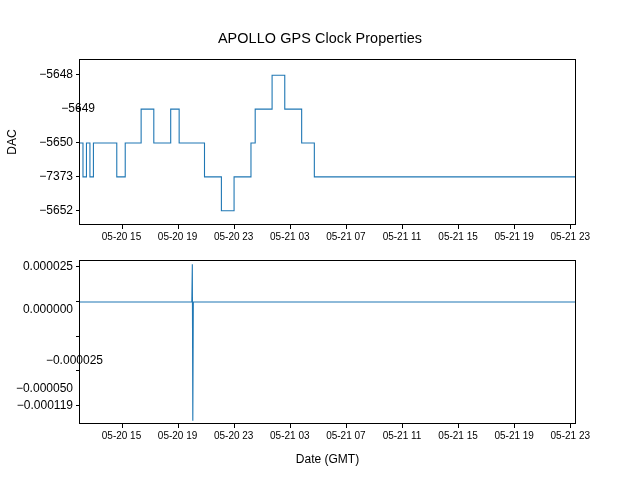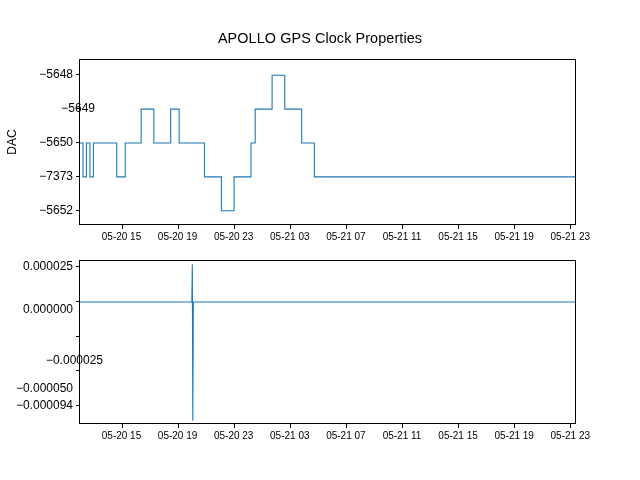--- a/index.html
+++ b/index.html
@@ -147,21 +147,21 @@
       <div class="tick ytick" style="left: 75.5px; top: 301px;"></div>
       <div class="tick ytick" style="left: 75.5px; top: 335.746px;"></div>
       <div class="tick ytick" style="left: 75.5px; top: 370.492px;"></div>
       <div class="tick ytick" style="left: 75.5px; top: 405.237px;"></div>
     </div>
   <div id="ticklabels-bot-y">
       <div class="ylabel-txt" style="right: 567px; top: 266.254px; text-align: center;">0.000025</div>
       <div class="ylabel-txt" style="right: 567px; top: 301px; margin-top: 8px;">0.000000</div>
       <div class="ylabel-txt" style="right: 537px; top: 335.746px; margin-top: 24px;">−0.000025</div>
       <div class="ylabel-txt" style="right: 567px; top: 388px;">−0.000050</div>
-      <div class="ylabel-txt" style="right: 567px; top: 405.237px;">−0.000094</div>
+      <div class="ylabel-txt" style="right: 567px; top: 405.237px;">−0.000119</div>
     </div>
   <div id="ticks-bot-x">
       <div class="tick xtick" style="left: 121.5px; top: 424px;"></div>
       <div class="tick xtick" style="left: 177.6px; top: 424px;"></div>
       <div class="tick xtick" style="left: 233.7px; top: 424px;"></div>
       <div class="tick xtick" style="left: 289.8px; top: 424px;"></div>
       <div class="tick xtick" style="left: 345.9px; top: 424px;"></div>
       <div class="tick xtick" style="left: 402px; top: 424px;"></div>
       <div class="tick xtick" style="left: 458.1px; top: 424px;"></div>
       <div class="tick xtick" style="left: 514.2px; top: 424px;"></div>
@@ -172,14 +172,15 @@
       <div class="xlabel-txt" style="left: 177.6px; top: 430px;">05-20 19</div>
       <div class="xlabel-txt" style="left: 233.7px; top: 430px;">05-20 23</div>
       <div class="xlabel-txt" style="left: 289.8px; top: 430px;">05-21 03</div>
       <div class="xlabel-txt" style="left: 345.9px; top: 430px;">05-21 07</div>
       <div class="xlabel-txt" style="left: 402px; top: 430px;">05-21 11</div>
       <div class="xlabel-txt" style="left: 458.1px; top: 430px;">05-21 15</div>
       <div class="xlabel-txt" style="left: 514.2px; top: 430px;">05-21 19</div>
       <div class="xlabel-txt" style="left: 570.3px; top: 430px;">05-21 23</div>
     </div>
 
+  <div id="xaxis-label">Date (GMT)</div>
 
 </div>
 
 </body></html>

